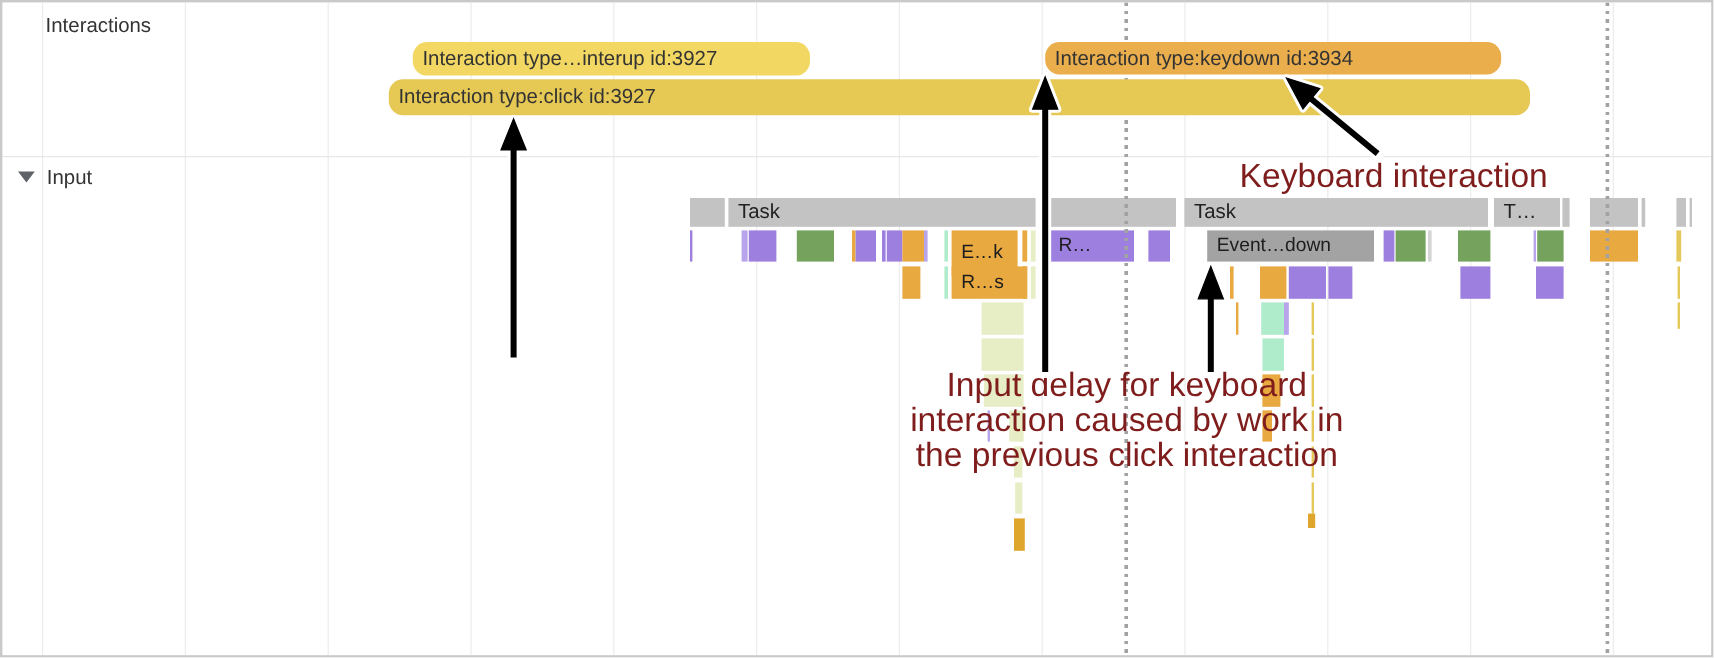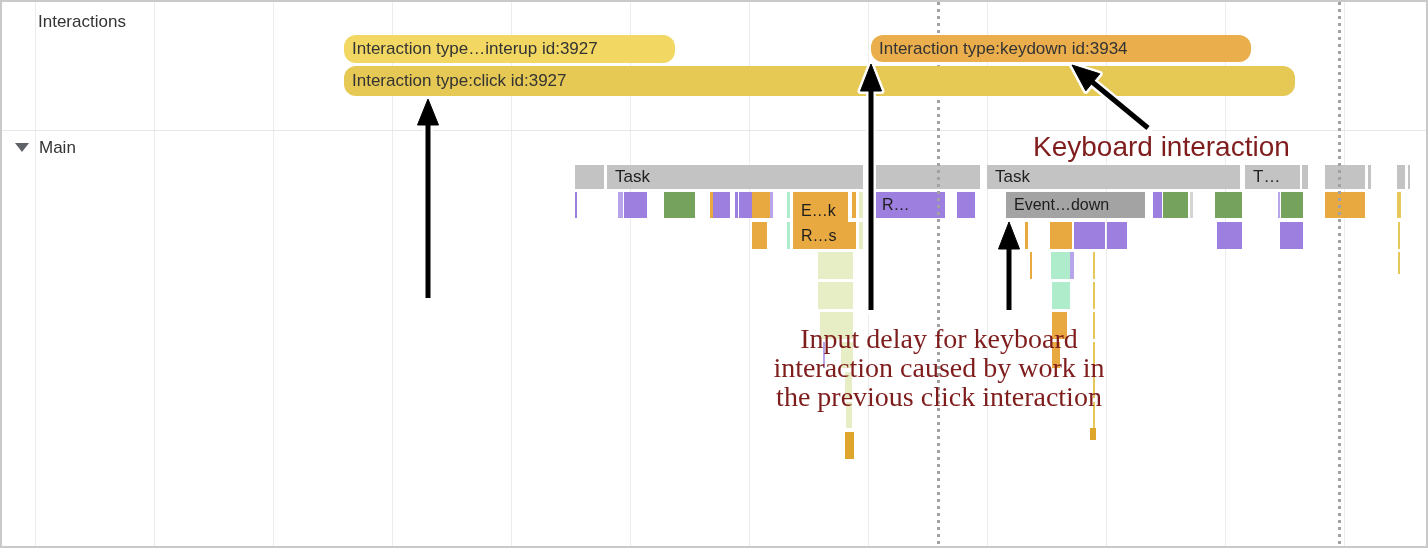--- a/index.html
+++ b/index.html
@@ -117,30 +117,30 @@
       <div class="flame-seg" style="left: 843px; top: 430px; width: 9px; height: 27px; background: rgb(223, 166, 46);"></div>
       <div class="flame-seg" style="left: 1088px; top: 426px; width: 6px; height: 12px; background: rgb(223, 166, 46);"></div>
     </div>
   <div id="guide-layer">
       <div class="dotted-line" style="left: 935px;"></div>
       <div class="dotted-line" style="left: 1336px;"></div>
     </div>
   <div id="interaction-layer">
       <div class="ibar" style="left: 342px; top: 33px; width: 331px; height: 28px; background: rgb(242, 216, 98);">Interaction type…interup id:3927</div>
       <div class="ibar" style="left: 869px; top: 33px; width: 380px; height: 27px; background: rgb(234, 174, 77);">Interaction type:keydown id:3934</div>
-      <div class="ibar" style="left: 342px; top: 64px; width: 951px; height: 30px; background: rgb(230, 200, 84);">Interaction type:click id:3927</div>
+      <div class="ibar" style="left: 322px; top: 64px; width: 951px; height: 30px; background: rgb(230, 200, 84);">Interaction type:click id:3927</div>
     </div>
 
   <div class="track-label" style="left:36px;top:10px;">Interactions</div>
 
   <div class="expander" style="left:13px;top:141px;"></div>
-  <div class="track-label" style="left:37px;top:136px;">Main</div>
+  <div class="track-label" style="left:37px;top:136px;">Input</div>
 
   <div class="annotation" style="left:1031px;top:129px;">Keyboard interaction</div>
-  <div class="annotation centered" style="left:737px;top:322px;width:400px;line-height:29px;font-family:Liberation Serif, serif;">Input delay for keyboard
+  <div class="annotation centered" style="left:737px;top:304px;width:400px;line-height:29px;">Input delay for keyboard
 interaction caused by work in
 the previous click interaction</div>
 
   <svg class="arrows" width="1424" height="544">
 
     <g stroke="#ffffff" fill="#ffffff" stroke-linejoin="round" stroke-linecap="square">
       <line x1="426" y1="296" x2="426" y2="114" stroke-width="10"></line>
       <polygon points="426,97 415.5,123 436.5,123" stroke-width="6"></polygon>
       <line x1="869" y1="308" x2="869" y2="80" stroke-width="10"></line>
       <polygon points="869,62 858.5,89 879.5,89" stroke-width="6"></polygon>

